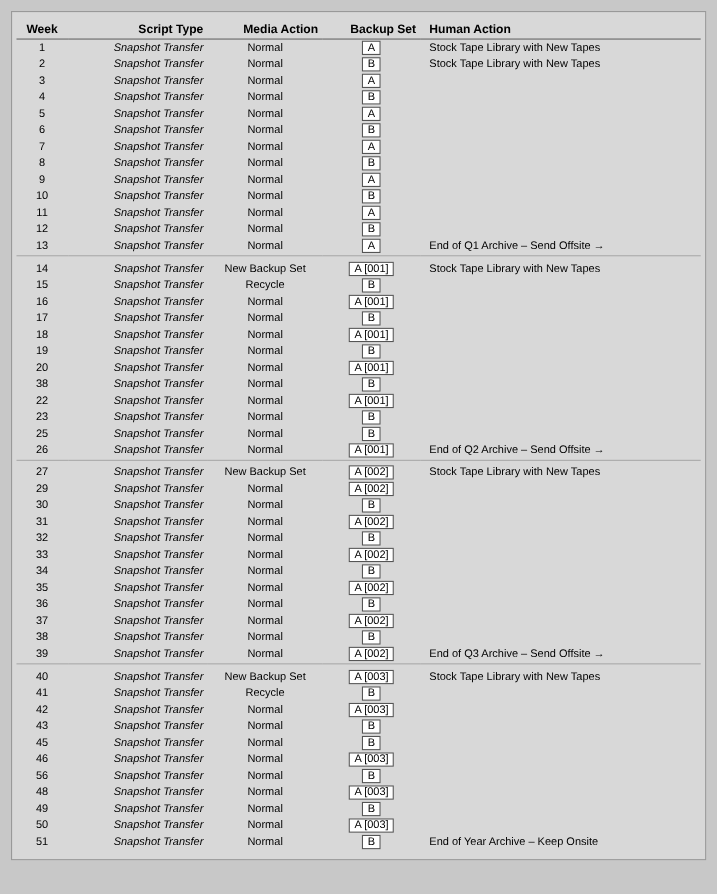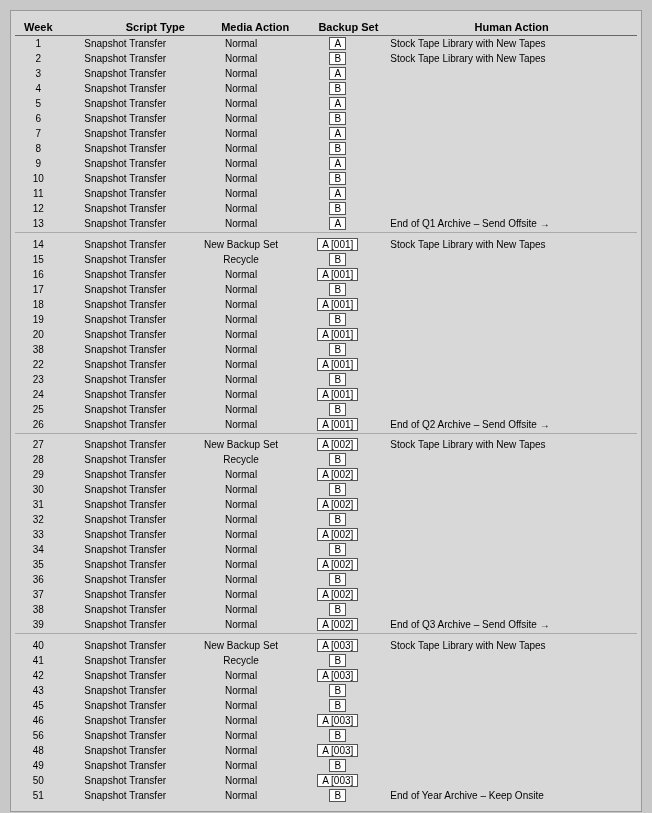--- a/index.html
+++ b/index.html
@@ -21,30 +21,30 @@
       border-collapse: collapse;
     }
     thead th {
       font-weight: bold;
       font-size: 11px;
       text-align: right;
       padding: 2px 4px;
       border-bottom: 1px solid #666;
     }
     thead th:first-child { text-align: center; }
-    thead th.human-action { text-align: center; padding-left: 8px; }
+    thead th.human-action { text-align: left; padding-left: 8px; }
     tbody tr { line-height: 1.3; }
     tbody td {
       padding: 1px 4px;
       text-align: center;
       font-size: 10px;
       white-space: nowrap;
     }
     tbody td.week { text-align: center; width: 28px; }
-    tbody td.script-type { text-align: center; width: 100px; }
+    tbody td.script-type { text-align: right; width: 100px; font-style: italic; }
     tbody td.media-action { text-align: center; width: 80px; }
     tbody td.backup-set { text-align: center; width: 70px; }
     tbody td.human-action { text-align: left; padding-left: 8px; width: 200px; }
     tr.separator td { border-bottom: 1px solid #aaa; padding-bottom: 2px; margin-bottom: 2px; }
   </style>
 </head>
 <body>
 
 <div class="table-container">
   <table>
@@ -216,27 +216,20 @@
           <td class="human-action"></td>
         </tr>
         <tr>
           <td class="week">23</td>
           <td class="script-type">Snapshot Transfer</td>
           <td class="media-action">Normal</td>
           <td class="backup-set"><span style="border: 1px solid rgb(85, 85, 85); padding: 0px 4px; background: rgb(255, 255, 255);">B</span></td>
           <td class="human-action"></td>
         </tr>
         <tr>
-          <td class="week">24</td>
-          <td class="script-type">Snapshot Transfer</td>
-          <td class="media-action">Normal</td>
-          <td class="backup-set"><span style="border: 1px solid rgb(85, 85, 85); padding: 0px 4px; background: rgb(255, 255, 255);">A [001]</span></td>
-          <td class="human-action"></td>
-        </tr>
-        <tr>
           <td class="week">25</td>
           <td class="script-type">Snapshot Transfer</td>
           <td class="media-action">Normal</td>
           <td class="backup-set"><span style="border: 1px solid rgb(85, 85, 85); padding: 0px 4px; background: rgb(255, 255, 255);">B</span></td>
           <td class="human-action"></td>
         </tr>
         <tr class="separator">
           <td class="week">26</td>
           <td class="script-type">Snapshot Transfer</td>
           <td class="media-action">Normal</td>
@@ -245,27 +238,20 @@
         </tr>
         <tr style="height: 4px;">
           <td colspan="5"></td>
         </tr>
         <tr>
           <td class="week">27</td>
           <td class="script-type">Snapshot Transfer</td>
           <td class="media-action">New Backup Set</td>
           <td class="backup-set"><span style="border: 1px solid rgb(85, 85, 85); padding: 0px 4px; background: rgb(255, 255, 255);">A [002]</span></td>
           <td class="human-action">Stock Tape Library with New Tapes</td>
-        </tr>
-        <tr>
-          <td class="week">28</td>
-          <td class="script-type">Snapshot Transfer</td>
-          <td class="media-action">Recycle</td>
-          <td class="backup-set"><span style="border: 1px solid rgb(85, 85, 85); padding: 0px 4px; background: rgb(255, 255, 255);">B</span></td>
-          <td class="human-action"></td>
         </tr>
         <tr>
           <td class="week">29</td>
           <td class="script-type">Snapshot Transfer</td>
           <td class="media-action">Normal</td>
           <td class="backup-set"><span style="border: 1px solid rgb(85, 85, 85); padding: 0px 4px; background: rgb(255, 255, 255);">A [002]</span></td>
           <td class="human-action"></td>
         </tr>
         <tr>
           <td class="week">30</td>

